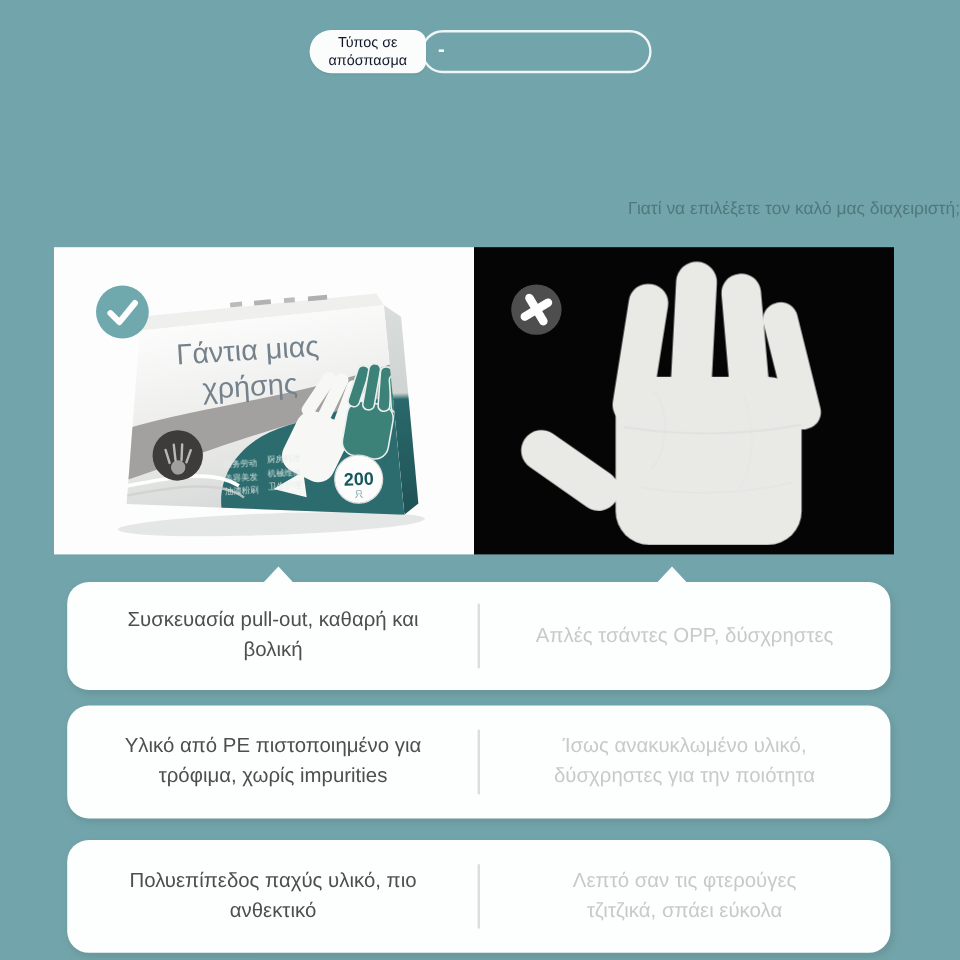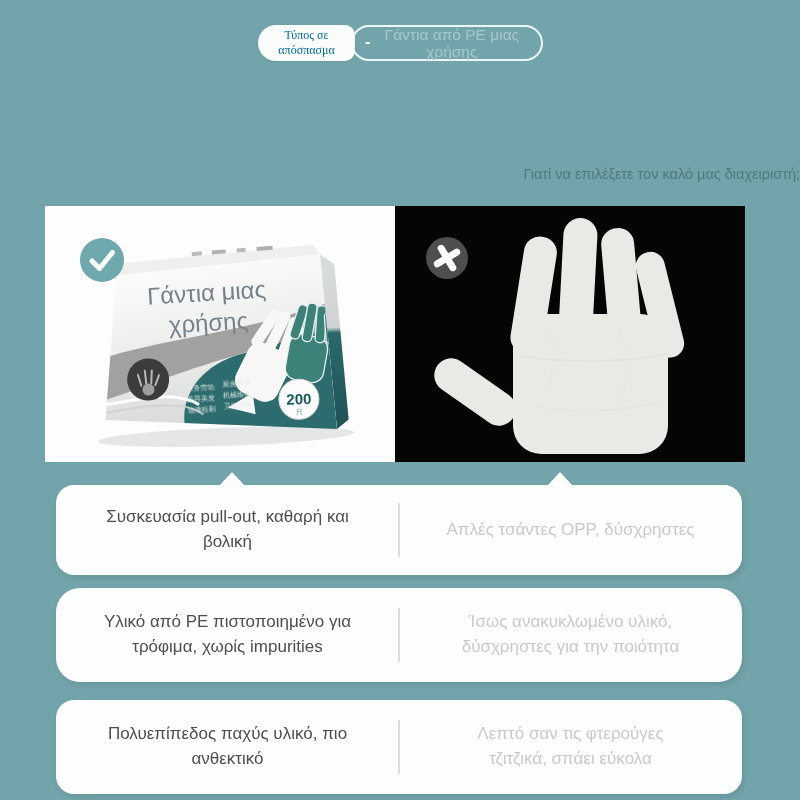--- a/index.html
+++ b/index.html
@@ -4,21 +4,21 @@
 <style>
   html,body{margin:0;padding:0;}
   body{font-family:"Liberation Sans","DejaVu Sans",sans-serif;}
   .canvas{position:relative;width:800px;height:800px;background:#72a5ab;overflow:hidden;}
 
   
   .tabs{position:absolute;left:258px;top:25px;display:flex;align-items:stretch;height:36px;}
   .tab-left{width:97px;background:#fbfdfd;border-radius:18px 10px 10px 18px;display:flex;
             align-items:center;justify-content:center;text-align:center;z-index:2;
             box-shadow:0 1px 2px rgba(0,0,0,0.08);}
-  .tab-left span{font-size:12px;line-height:1.25;color:#0369a1;display:block;width:80px;font-family:Liberation Serif, serif;}
+  .tab-left span{font-size:12px;line-height:1.25;color:#0f172a;display:block;width:80px;}
   .tab-right{width:188px;margin-left:-4px;border:2px solid rgba(248,252,252,0.92);
              border-radius:18px;display:flex;align-items:center;background:transparent;}
   .tab-dash{color:#ffffff;font-weight:bold;font-size:17px;padding:0 0 2px 12px;}
   .tab-right .lbl{flex:1;text-align:center;font-size:15.5px;line-height:1.12;color:#a6c8cc;
                   width:150px;padding-right:8px;}
 
   
   .title{position:absolute;left:0;top:90px;width:800px;text-align:center;
          font-size:42px;font-weight:400;color:#f1f8f8;letter-spacing:0.5px;}
   .subtitle{position:absolute;left:0;top:166px;width:800px;text-align:right;
@@ -37,21 +37,21 @@
   .cn-col{position:absolute;font-size:7px;line-height:1.6;color:#e3ecea;z-index:3;
           transform:rotate(-3deg);filter:blur(0.3px);opacity:.9;}
   .cn-col1{left:142px;top:176px;}
   .cn-col2{left:178px;top:172px;}
   .cn-col span{display:block;}
 
   
   .card{position:absolute;left:56px;width:686px;background:#fdfefe;border-radius:18px;
         display:flex;box-shadow:2px 3px 7px rgba(0,0,0,0.10);}
   .card-1{top:485px;height:90px;}
-  .card-2{top:588px;height:94px;border-radius:24px;}
+  .card-2{top:588px;height:94px;}
   .card-3{top:700px;height:94px;}
   .tail{position:absolute;top:-13px;width:0;height:0;
         border-left:13px solid transparent;border-right:13px solid transparent;
         border-bottom:14px solid #fdfefe;}
   .tail-left{left:163px;}
   .tail-right{left:491px;}
   .cell{width:343px;display:flex;align-items:center;justify-content:center;text-align:center;}
   .cell-pro{color:#4e4e4e;font-size:17px;line-height:1.45;text-align:center;}
   .cell-con{color:#c7caca;font-size:17px;line-height:1.45;}
   .cell-pro span{max-width:262px;}
@@ -65,21 +65,20 @@
 <body>
 
 <div class="canvas">
 
   <div class="tabs">
     <div class="tab-left">
       <span>Τύπος σε απόσπασμα</span>
     </div>
     <div class="tab-right">
       <span class="tab-dash">-</span>
-      <span class="lbl">Γάντια από PE μιας χρήσης</span>
     </div>
   </div>
 
   <div class="subtitle">Γιατί να επιλέξετε τον καλό μας διαχειριστή;</div>
 
   <div class="panels">
 
     <div class="panel panel-good">
       <div class="badge badge-check">
         <svg width="44" height="44" viewBox="0 0 44 44">

